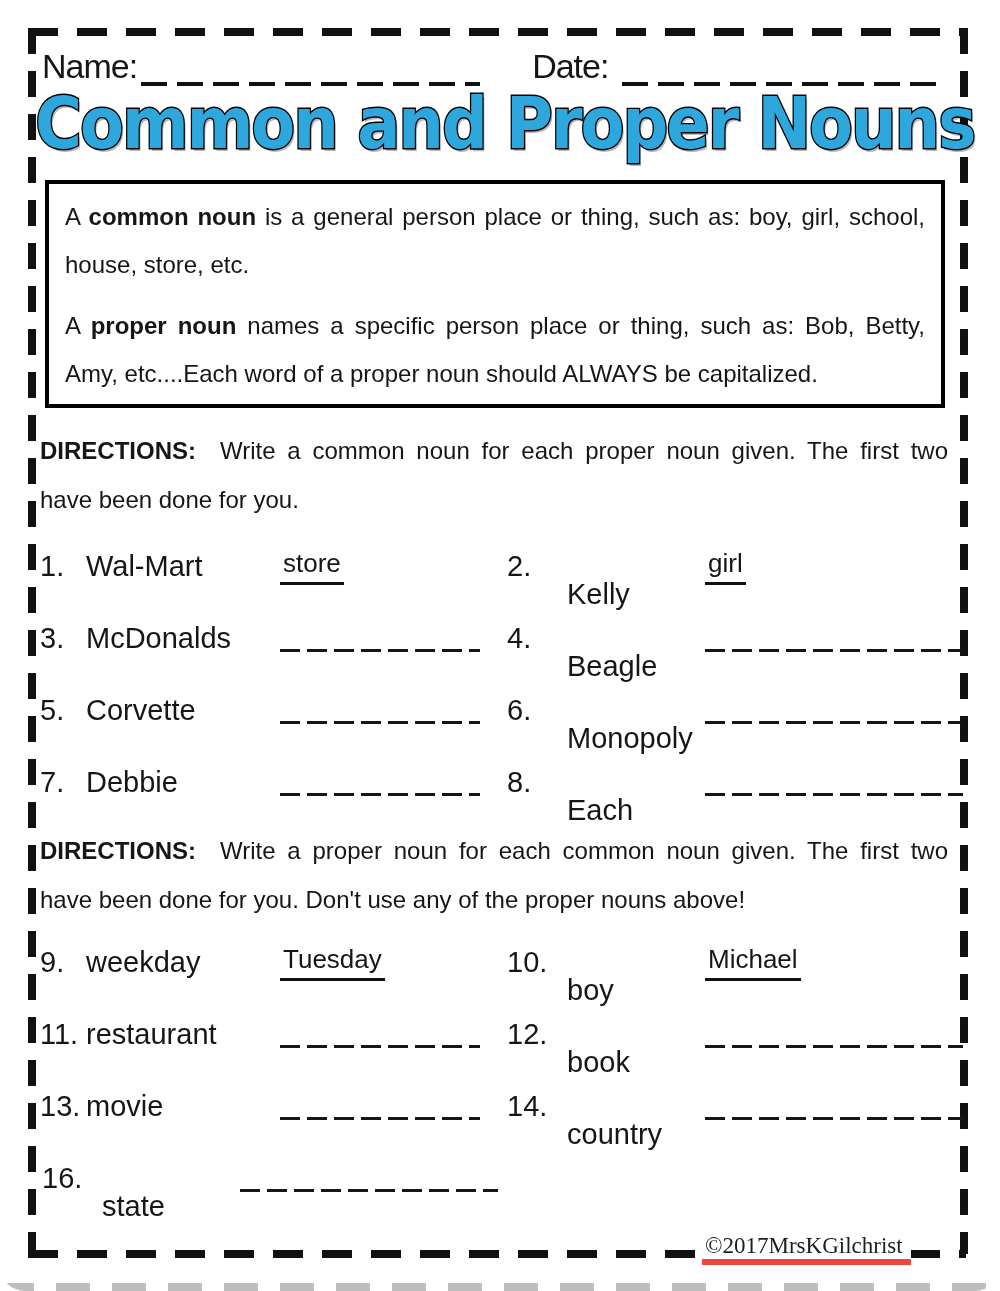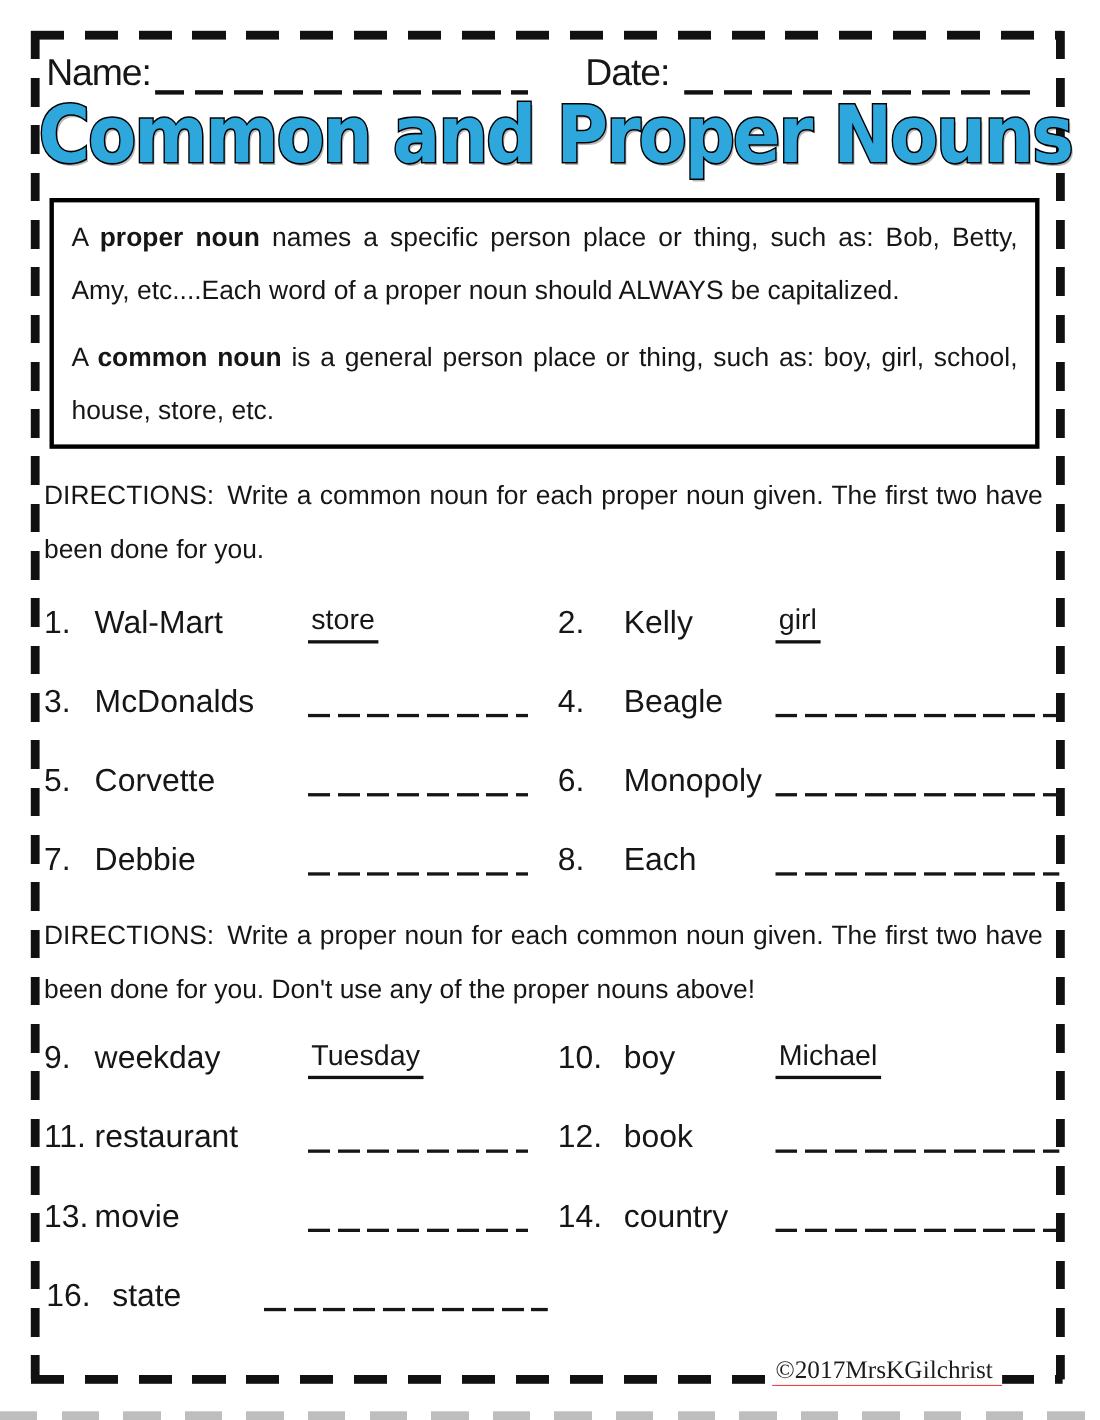--- a/index.html
+++ b/index.html
@@ -4,20 +4,21 @@
 <style>
   * { margin:0; padding:0; box-sizing:border-box; }
   html,body { background:#fff; }
   .page {
     position:relative;
     width:1000px; height:1291px;
     background:#fff;
     font-family:"Liberation Sans", sans-serif;
     color:#161616;
     overflow:hidden;
+    border-radius:25px;
   }
   
   .frame-h {
     position:absolute; height:8px;
     background:repeating-linear-gradient(90deg,#111 0 30px,transparent 30px 49px);
   }
   .frame-v {
     position:absolute; width:8px;
     background:repeating-linear-gradient(180deg,#111 0 26px,transparent 26px 43px);
   }
@@ -66,51 +67,51 @@
   }
   .def-box p + p { margin-top:13px; }
   .kw { font-weight:bold; }
   
   .directions {
     position:absolute; left:40px; width:908px;
     font-size:24px; line-height:49px; text-align:justify;
   }
   .directions-1 { top:426px; }
   .directions-2 { top:826px; }
-  .dir-label { margin-right:12px; }
+  .dir-label { margin-right:24px;font-weight:bold; }
   
   .items {
     position:absolute; left:40px; width:925px;
     display:grid; grid-template-columns:465px 460px;
   }
   .items-1 { top:534px; }
   .items-2 { top:930px; }
   .item { position:relative; height:72px; font-size:29px; }
   .item .num  { position:absolute; left:0;    top:16px; }
   .item .term { position:absolute; left:46px; top:16px; }
   .item .ans  {
     position:absolute; left:240px; top:14px;
     font-size:26px; padding:0 3px 3px 3px;
     border-bottom:3px solid #111; min-height:36px;
   }
   .item.col2 .num  { left:2px; }
-  .item.col2 .term { left:62px; }
+  .item.col2 .term { left:62px;margin-top:28px; }
   .item.col2 .ans  { left:200px; }
   .item .ans:empty {
     border-bottom:none; width:200px;
     background:repeating-linear-gradient(90deg,#161616 0 20px,transparent 20px 27px) left bottom 4px / 100% 3px no-repeat;
   }
   .item.col2 .ans:empty { width:258px; }
   
   .copyright {
     position:absolute; left:702px; top:1233px; z-index:5;
     font-family:"Liberation Serif", serif;
     font-size:23px; color:#1d1d1d;
     background:#fff; padding:0 8px 0 3px;
-    border-bottom:1px solid #ef4444;
+    border-bottom:6px solid #ef4444;
   }
 </style>
 </head>
 <body>
 
 <div class="page">
 
   <div class="frame-h frame-top"></div>
   <div class="frame-h frame-bottom"></div>
   <div class="frame-v frame-left"></div>
@@ -120,22 +121,22 @@
   <div class="name-date">
     <span>Name:</span>
     <span class="write-line name-line"></span>
     <span class="date-label">Date:</span>
     <span class="write-line date-line"></span>
   </div>
 
   <div class="title">Common and Proper Nouns</div>
 
   <div class="def-box">
+    <p><span>A </span><span class="kw">common noun</span><span> is a general person place or thing, such as: boy, girl, school, house, store, etc.</span></p>
     <p><span>A </span><span class="kw">proper noun</span><span> names a specific person place or thing, such as: Bob, Betty, Amy, etc....Each word of a proper noun should ALWAYS be capitalized.</span></p>
-    <p><span>A </span><span class="kw">common noun</span><span> is a general person place or thing, such as: boy, girl, school, house, store, etc.</span></p>
   </div>
 
   <div class="directions directions-1">
     <span class="dir-label">DIRECTIONS:</span><span>Write a common noun for each proper noun given.  The first two have been done for you.</span>
   </div>
 
   <div class="items items-1">
     <div class="item">
       <span class="num">1.</span>
       <span class="term">Wal-Mart</span>

